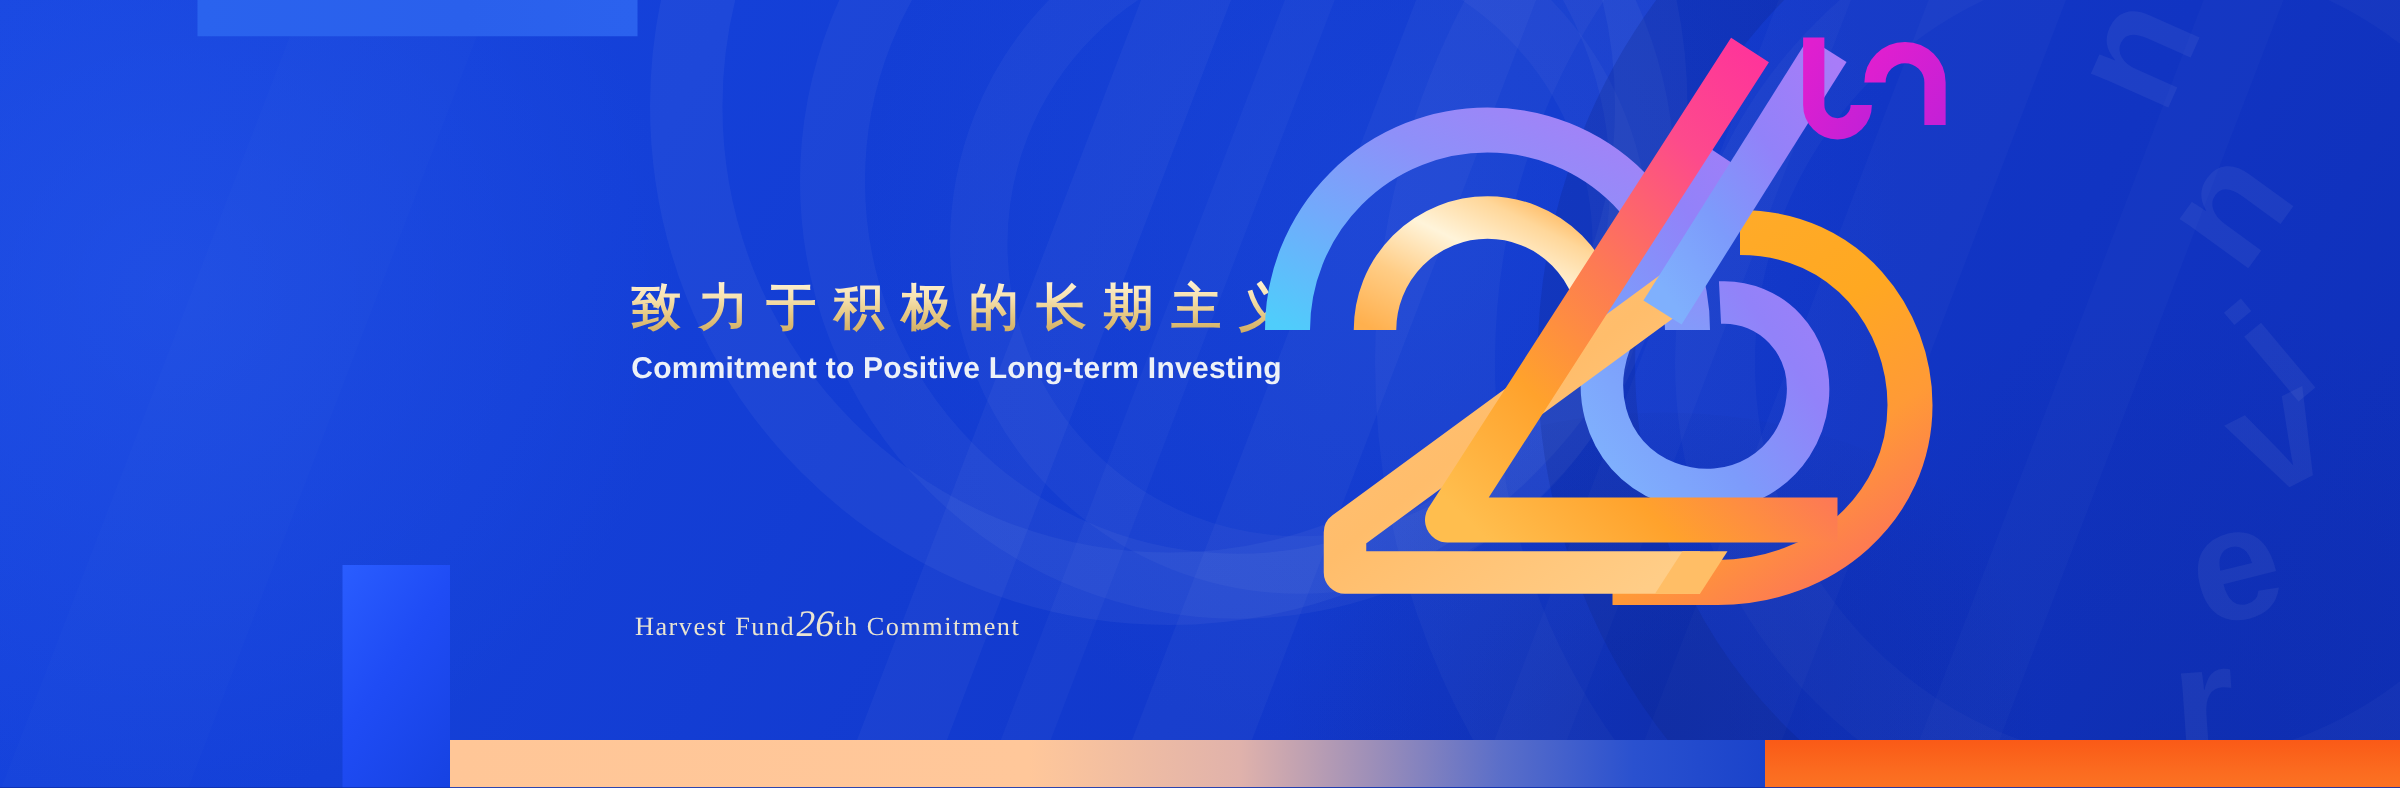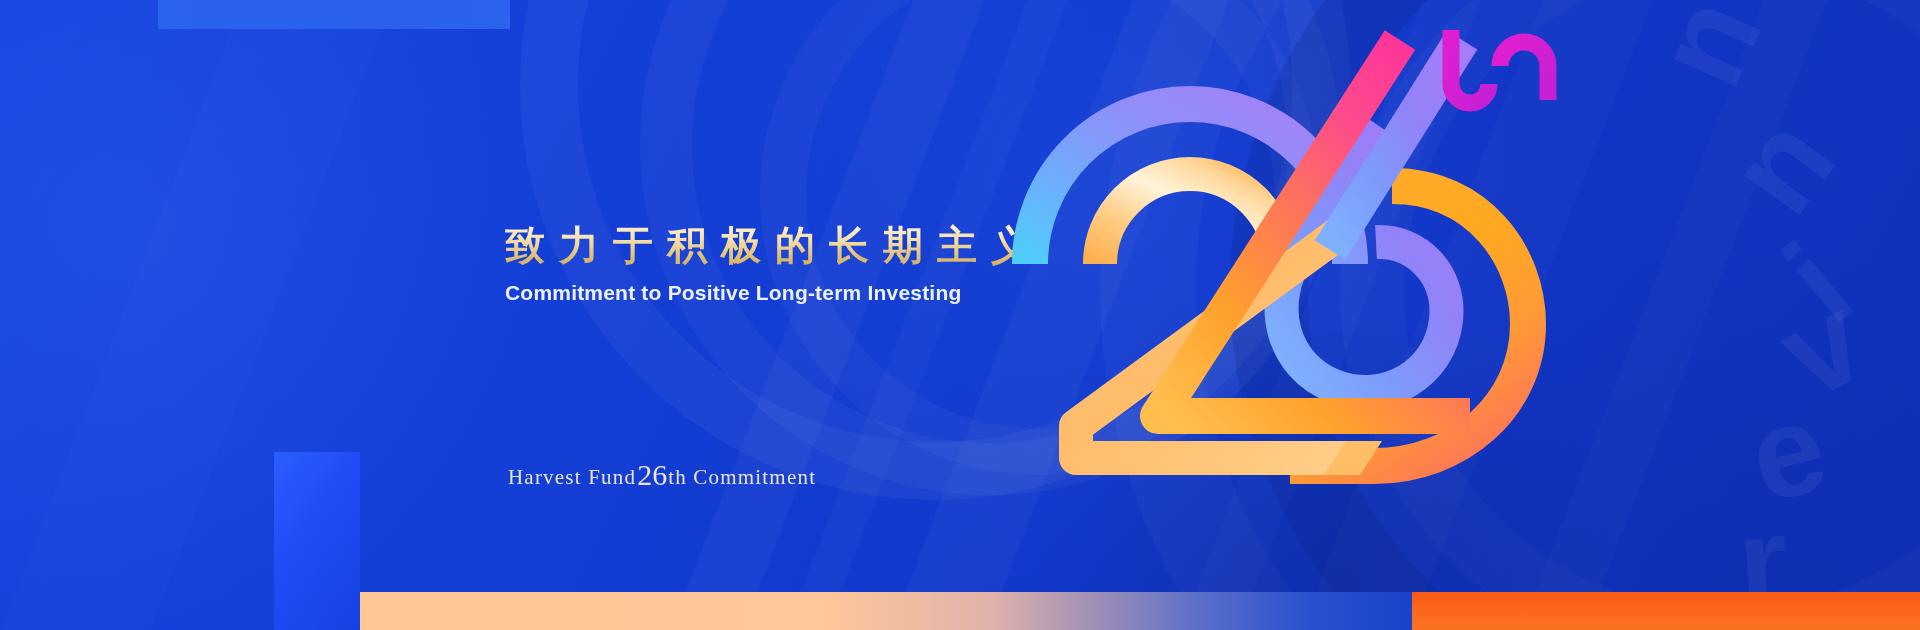--- a/index.html
+++ b/index.html
@@ -43,31 +43,31 @@
   
   #text-block{position:absolute;left:505px;top:222px;width:520px;}
   #title-cn{
     font-family:"Liberation Serif", serif;
     font-size:40px;font-weight:700;letter-spacing:14px;line-height:1.18;
     background:linear-gradient(180deg,#fff4da 0%,#f7e2b0 34%,#e7c985 62%,#cda85c 100%);
     -webkit-background-clip:text;background-clip:text;color:transparent;
     -webkit-text-fill-color:transparent;white-space:nowrap;
   }
   #title-en{
-    margin-top:12px;font-size:21px;font-weight:700;letter-spacing:.2px;
+    margin-top:12px;font-size:24px;font-weight:700;letter-spacing:.2px;
     color:#edf1f7;white-space:nowrap;
   }
   #anniversary-line{
-    position:absolute;left:508px;top:457px;
+    position:absolute;left:508px;top:482px;
     font-family:"Liberation Serif", serif;
     font-size:21px;letter-spacing:1.2px;color:#e9e4d2;white-space:nowrap;
     display:flex;align-items:baseline;
   }
   #anniversary-line .num26{
-    font-size:30px;font-family:"Liberation Serif", serif;
+    font-size:30px;font-style:italic;font-family:"Liberation Serif", serif;
     letter-spacing:0;padding:0 1px;position:relative;top:1px;
   }
 
   
   #logo-mark{position:absolute;left:1030px;top:18px;width:530px;height:520px;}
   #logo-mark svg{display:block;width:530px;height:520px;overflow:visible;}
 </style>
 </head>
 <body>
 

